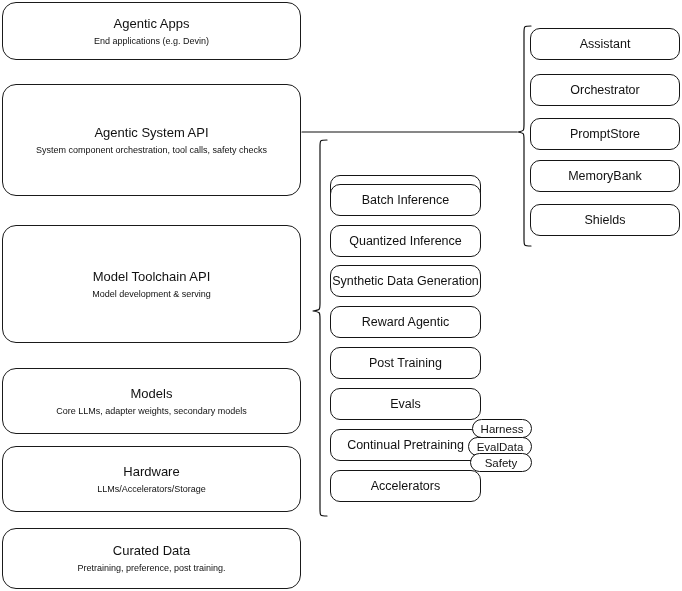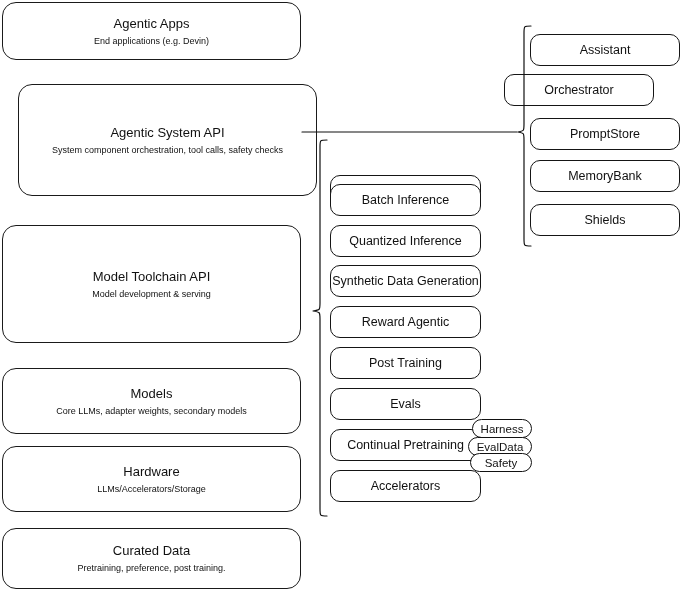--- a/index.html
+++ b/index.html
@@ -122,21 +122,21 @@
              C 320 312, 320 312, 320 319
              L 320 509
              C 320 516, 320 516, 327 516"></path>
   </svg>
 
   <div class="box layer-box" style="left:2px; top:2px; width:299px; height:58px;">
     <div class="title">Agentic Apps</div>
     <div class="subtitle">End applications (e.g. Devin)</div>
   </div>
 
-  <div class="box layer-box" style="left:18px; top:84px; width:299px; height:112px;">
+  <div class="box layer-box" style="left:2px; top:84px; width:299px; height:112px;">
     <div class="title">Agentic System API</div>
     <div class="subtitle">System component orchestration, tool calls, safety checks</div>
   </div>
 
   <div class="box layer-box" style="left:2px; top:225px; width:299px; height:118px;">
     <div class="title">Model Toolchain API</div>
     <div class="subtitle">Model development &amp; serving</div>
   </div>
 
   <div class="box layer-box" style="left:2px; top:368px; width:299px; height:66px;">
@@ -185,24 +185,24 @@
   <div class="pill" style="left:472px; top:375px; width:60px; height:19px;">
     <span>Harness</span>
   </div>
   <div class="pill" style="left:468px; top:393px; width:64px; height:19px;">
     <span>EvalData</span>
   </div>
   <div class="pill" style="left:470px; top:409px; width:62px; height:19px;">
     <span>Safety</span>
   </div>
 
-  <div class="box chip" style="left:530px; top:34px; width:150px; height:32px;text-align:right;">
+  <div class="box chip" style="left:530px; top:28px; width:150px; height:32px;text-align:right;">
     <div class="title">Assistant</div>
   </div>
-  <div class="box chip" style="left:504px; top:74px; width:150px; height:32px;">
+  <div class="box chip" style="left:530px; top:74px; width:150px; height:32px;">
     <div class="title">Orchestrator</div>
   </div>
   <div class="box chip" style="left:530px; top:118px; width:150px; height:32px;">
     <div class="title">PromptStore</div>
   </div>
   <div class="box chip" style="left:530px; top:160px; width:150px; height:32px;">
     <div class="title">MemoryBank</div>
   </div>
   <div class="box chip" style="left:530px; top:204px; width:150px; height:32px;">
     <div class="title">Shields</div>

